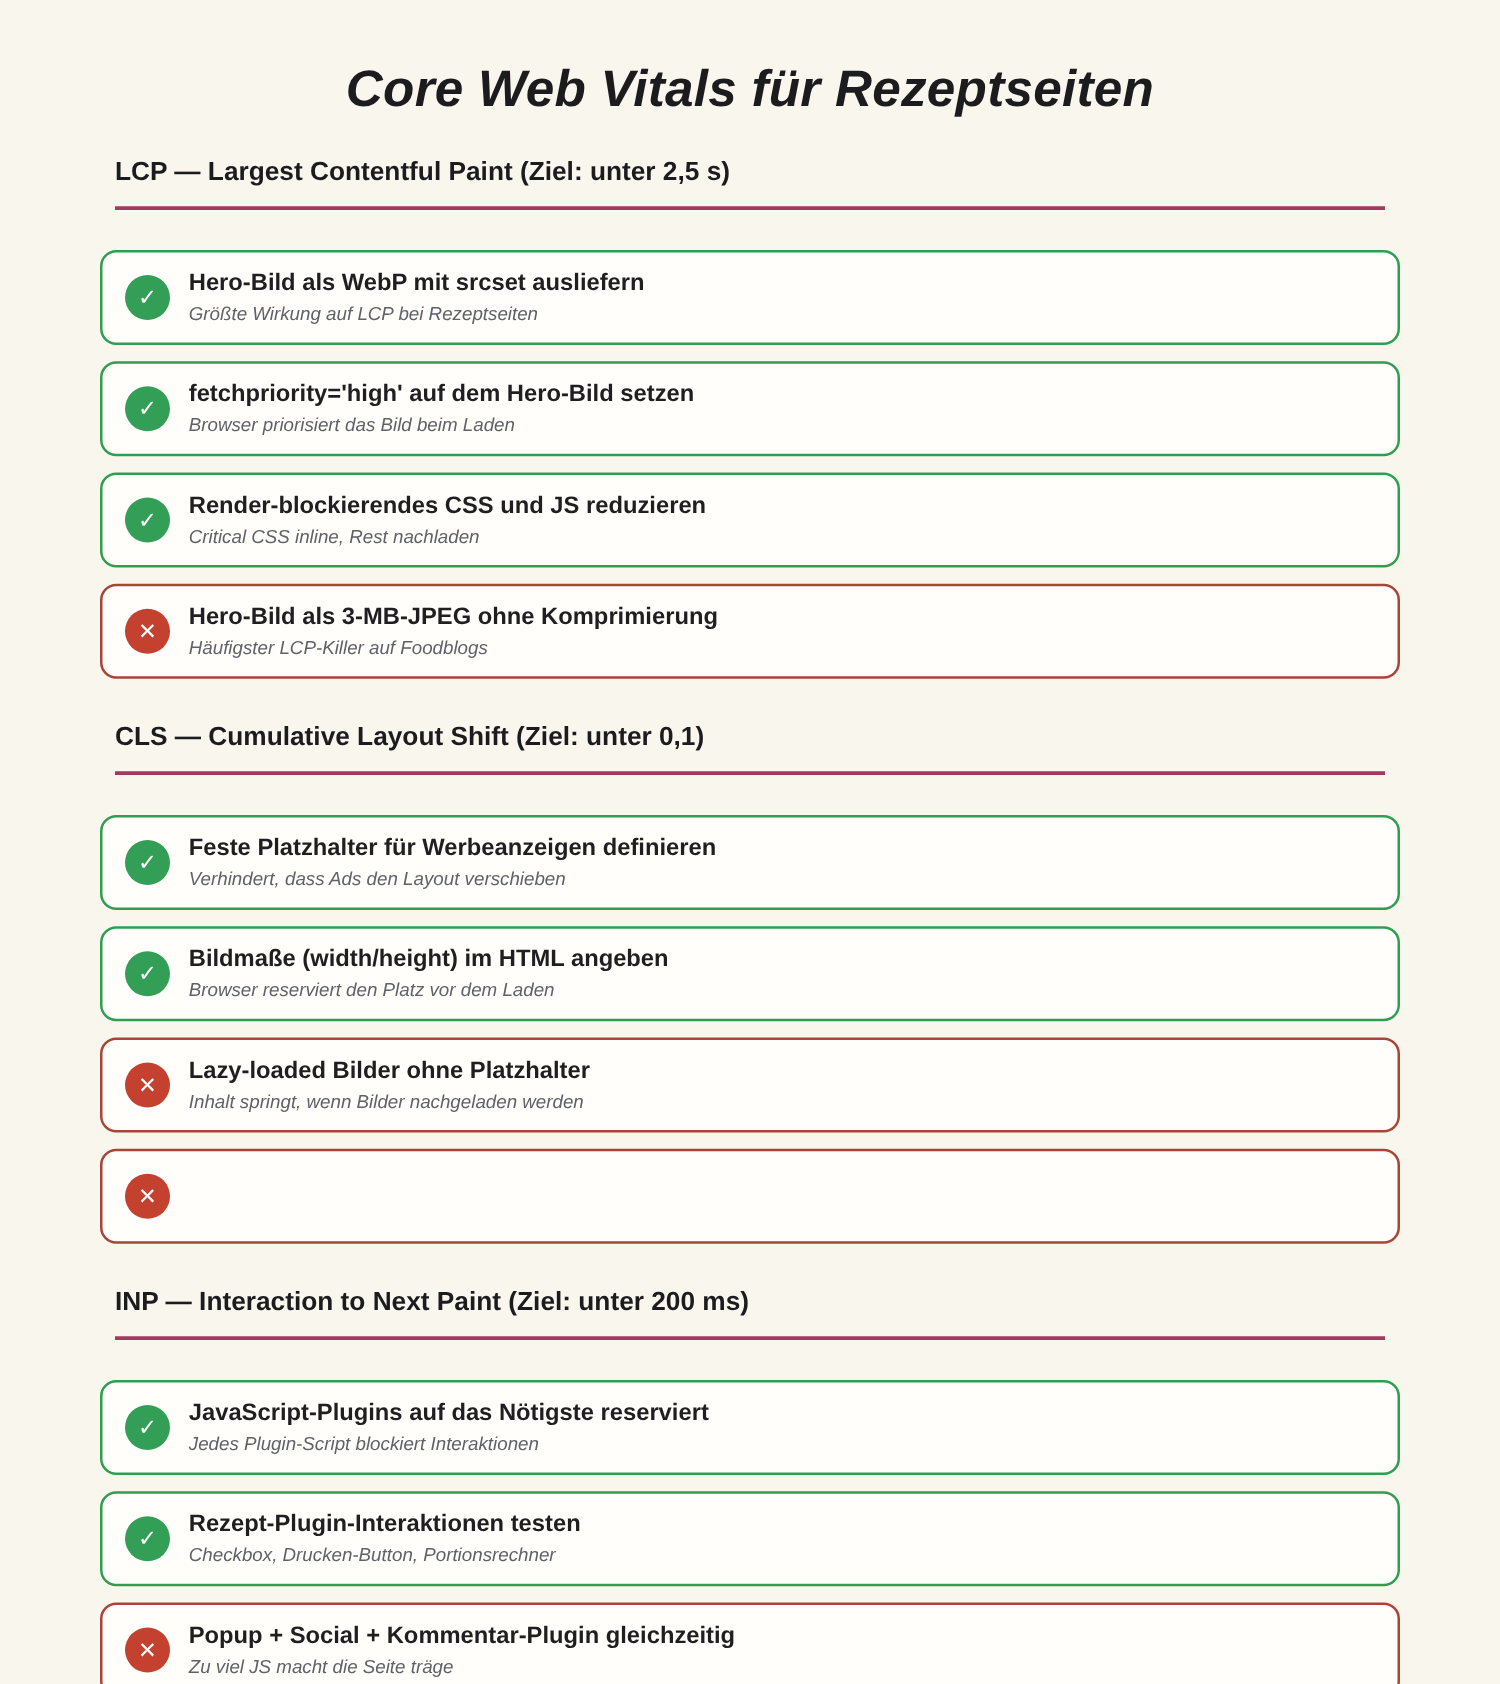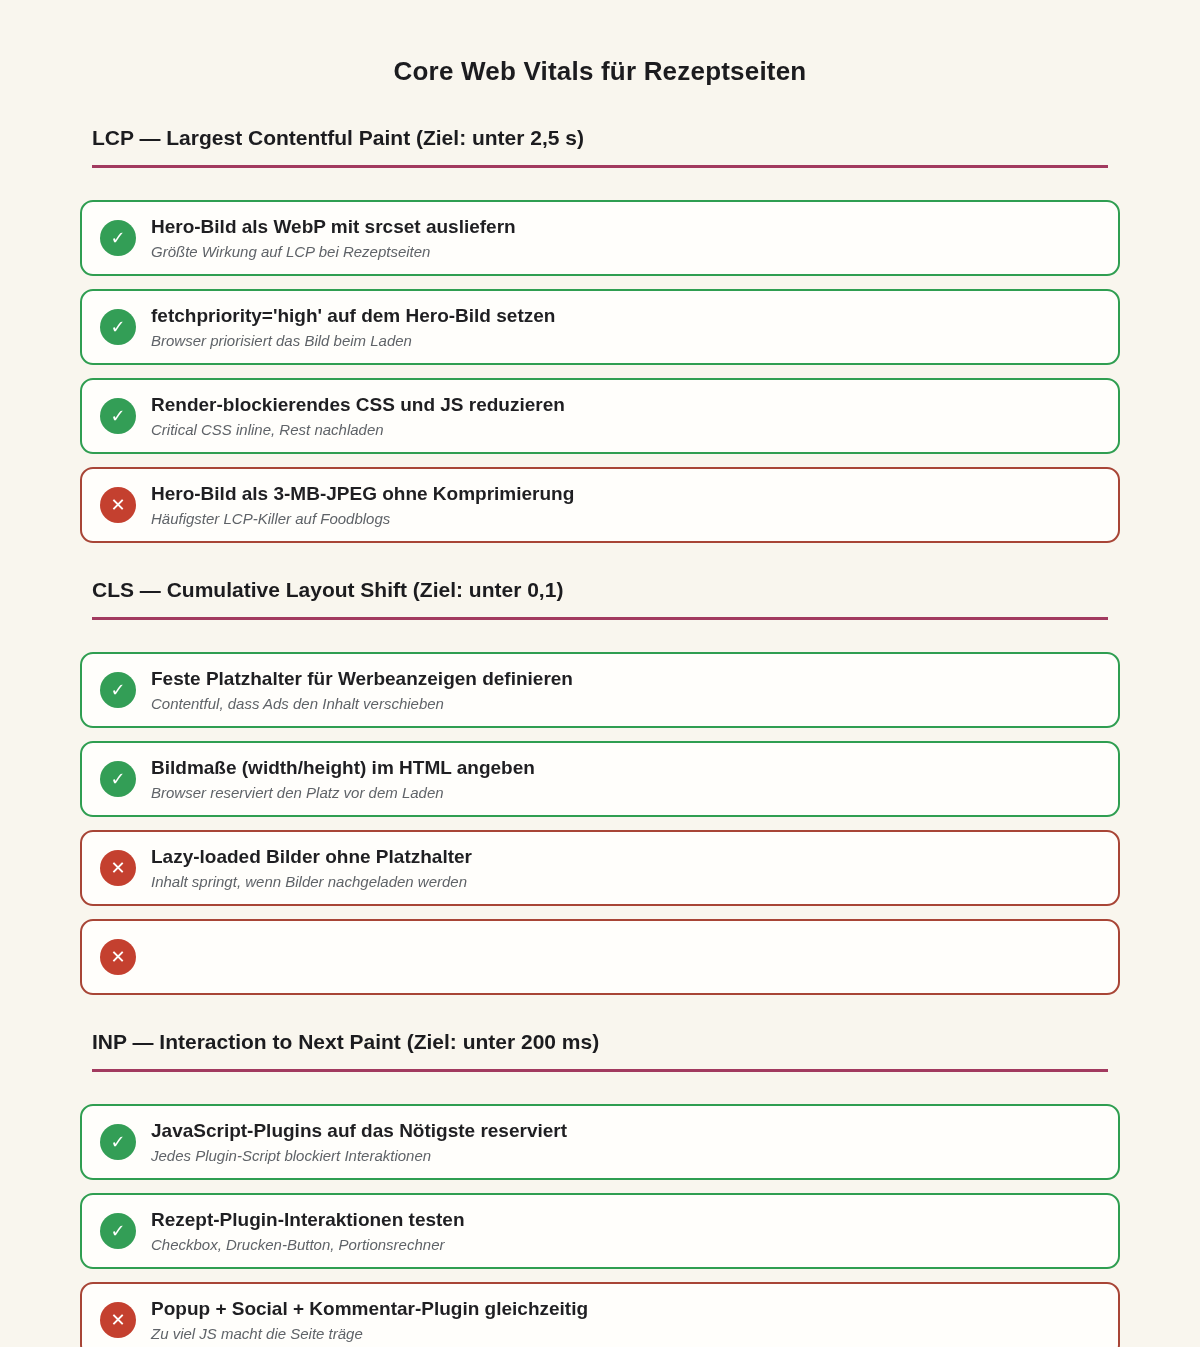--- a/index.html
+++ b/index.html
@@ -13,26 +13,27 @@
     background: #f9f6ee;
     font-family: "Liberation Sans", "DejaVu Sans", sans-serif;
     color: #1f1f22;
   }
   .page {
     padding: 0 80px 18px 80px;
   }
   .main-title {
     margin: 0 0 8px 0;
     padding-top: 51px;
-    font-size: 26px;
+    font-size: 41px;
     line-height: 40px;
     font-weight: 700;
     text-align: center;
     color: #1c1c1f;
     letter-spacing: 0.2px;
+    font-style: italic;
   }
   .section-heading {
     margin: 12px;
     padding: 21px 0 13px 0;
     font-size: 21px;
     line-height: 28px;
     font-weight: 700;
     color: #1c1c1f;
     border-bottom: 3px solid #a23a5f;
   }
@@ -149,21 +150,21 @@
   <section>
     <h2 class="section-heading">CLS — Cumulative Layout Shift (Ziel: unter 0,1)</h2>
     <div class="cards">
 
       <div class="card pass">
         <span class="badge pass">
             <span>✓</span>
           </span>
         <div class="card-text">
           <div class="card-title">Feste Platzhalter für Werbeanzeigen definieren</div>
-          <div class="card-subtitle">Contentful, dass Ads den Inhalt verschieben</div>
+          <div class="card-subtitle">Verhindert, dass Ads den Layout verschieben</div>
         </div>
       </div>
 
       <div class="card pass">
         <span class="badge pass">
             <span>✓</span>
           </span>
         <div class="card-text">
           <div class="card-title">Bildmaße (width/height) im HTML angeben</div>
           <div class="card-subtitle">Browser reserviert den Platz vor dem Laden</div>

